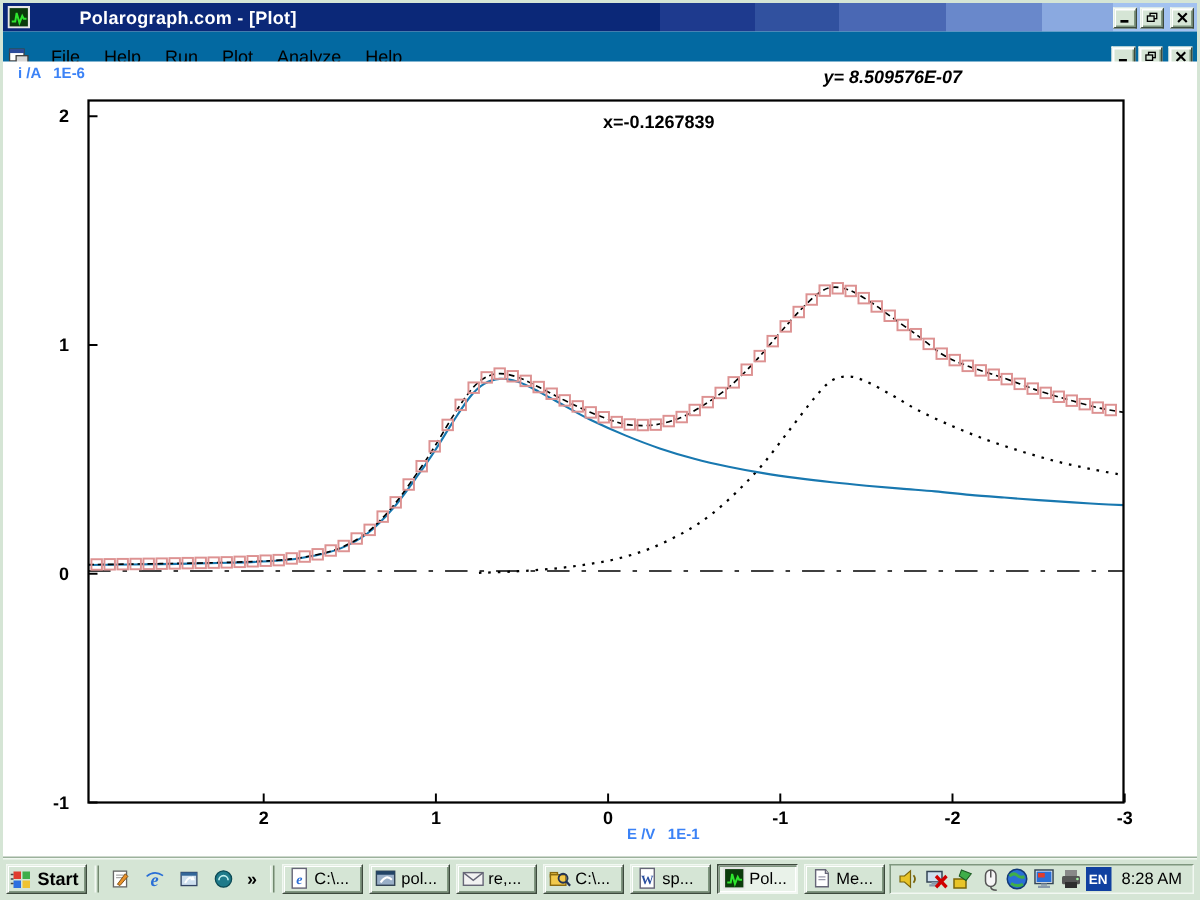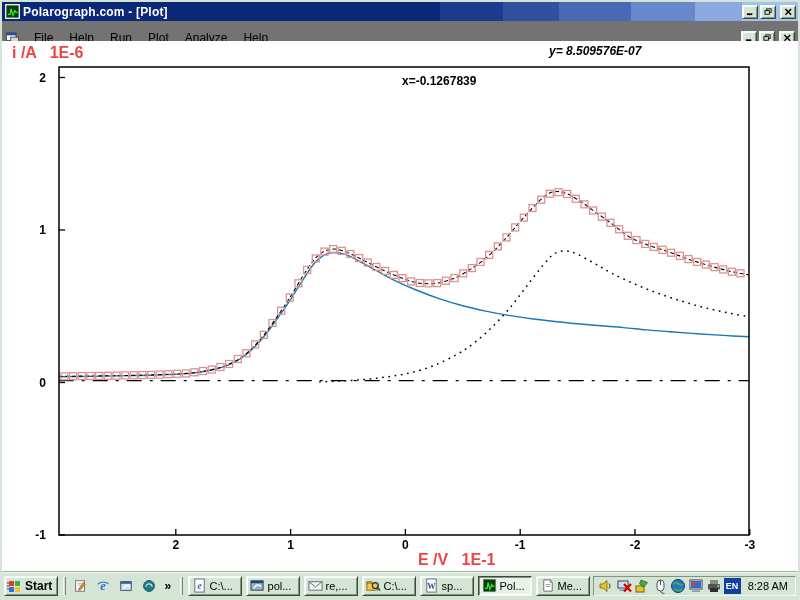--- a/index.html
+++ b/index.html
@@ -2,39 +2,39 @@
 <html><head>
 <meta charset="utf-8">
 <style>
   html,body{margin:0;padding:0;background:#777;}
   *{box-sizing:border-box;}
   .screen{position:relative;width:800px;height:600px;background:#ffffff;overflow:hidden;
           font-family:"Liberation Sans",sans-serif;border:2px solid #d5e5d5;}
   
   .titlebar{position:absolute;left:0;top:0;right:0;height:19px;
     background:linear-gradient(90deg,#0b2878 0%,#0b2878 55%,#1e3a8e 55%,#1e3a8e 63%,#31519f 63%,#31519f 70%,#4a68b4 70%,#4a68b4 79%,#6988cb 79%,#6988cb 87%,#8aa9e0 87%,#8aa9e0 93%,#a3c2f0 93%);
-    display:flex;align-items:center;padding:0 2px;}
+    display:flex;align-items:center;padding:0 2px;gap:30px;}
   .app-ico{width:15px;height:15px;margin:0 3px 0 1px;flex:0 0 auto;}
   .title-text{color:#fff;font-weight:bold;font-size:12px;letter-spacing:.2px;white-space:nowrap;}
   .controls{margin-left:auto;display:flex;gap:2px;align-items:center;}
   .winbtn{width:16px;height:14px;padding:0;background:#d5e5d5;border:1px solid;
     border-color:#f2f8f2 #3c4a3c #3c4a3c #f2f8f2;box-shadow:inset 1px 1px 0 #ffffff,inset -1px -1px 0 #7f977f;
     display:flex;align-items:center;justify-content:center;cursor:pointer;}
   .winbtn svg{width:9px;height:8px;}
   .winbtn.close{margin-left:2px;}
   
-  .menubar{position:absolute;left:0;top:19px;right:0;height:35px;background:#737373;
+  .menubar{position:absolute;left:0;top:19px;right:0;height:35px;background:#0369a1;
     border-bottom:1px solid #3c4a3c;display:flex;align-items:center;padding:0 3px;}
   .mdi-ico{width:15px;height:14px;margin-right:6px;flex:0 0 auto;cursor:pointer;}
   .menu-items{display:flex;align-items:center;height:100%;}
   .menu-item{font-size:12px;color:#000;padding:2px 8px;cursor:pointer;}
   
   .client{position:absolute;left:0;top:39px;right:0;bottom:25px;background:#fff;}
   #plot-svg{position:absolute;left:2px;top:39px;}
-  .axis-caption{position:absolute;font-size:16px;font-weight:bold;color:#ef4444;white-space:pre;text-align:right;}
+  .axis-caption{position:absolute;font-size:10px;font-weight:bold;color:#3b82f6;white-space:pre;text-align:right;}
   .ylabel{left:10px;top:42px;}
   .xlabel{left:416px;top:549px;}
   .readout{position:absolute;font-size:12px;font-weight:bold;color:#000;top:42px;white-space:pre;}
   .readx{left:400px;margin-top:30px;}
   .ready{left:547px;font-style:italic;}
   
   .taskbar{position:absolute;left:0;right:0;bottom:0;height:25px;background:#d5e5d5;
     box-shadow:0 -1px 0 #f2f8f2,0 -2px 0 #9cb29c;display:flex;align-items:center;padding:2px 2px 2px 2px;gap:3px;}
   .startbtn{height:20px;padding:0 5px 0 2px;display:flex;align-items:center;gap:2px;background:#d5e5d5;
     border:1px solid;border-color:#f2f8f2 #3c4a3c #3c4a3c #f2f8f2;box-shadow:inset 1px 1px 0 #fff,inset -1px -1px 0 #7f977f;

